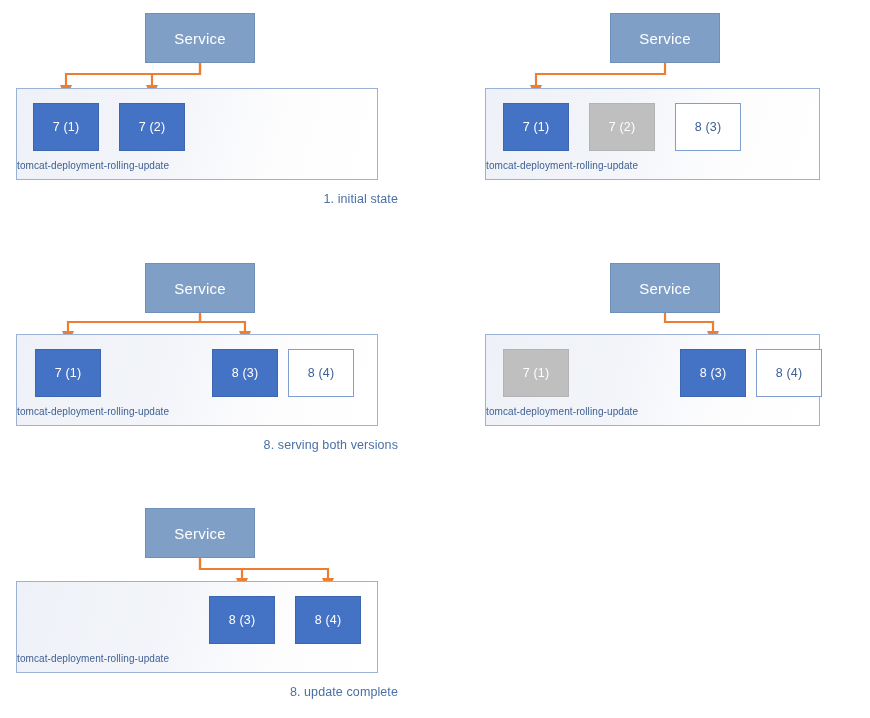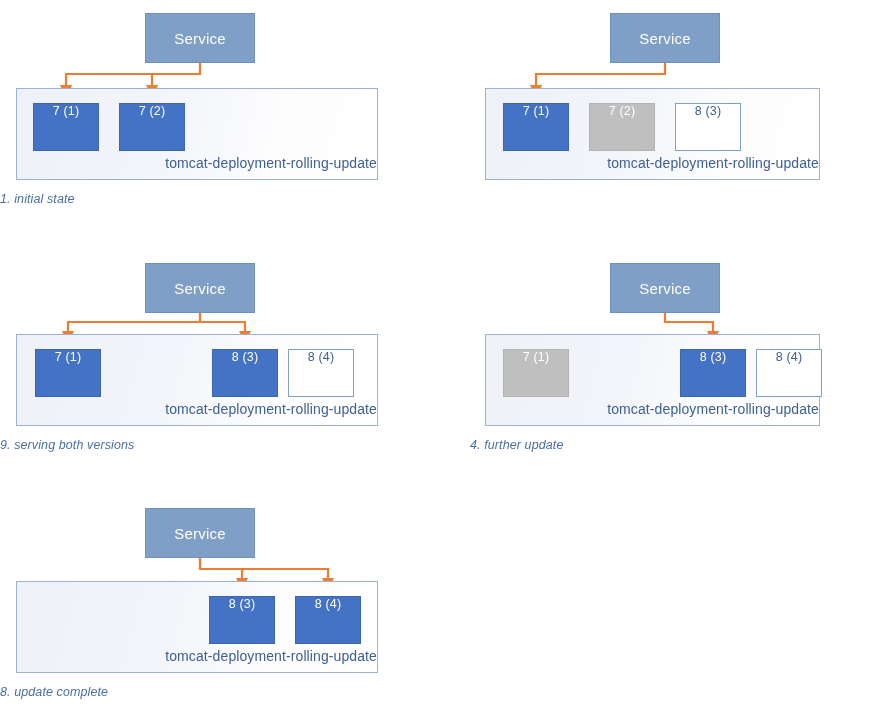--- a/index.html
+++ b/index.html
@@ -41,35 +41,34 @@
     position: absolute;
     box-sizing: border-box;
     border: 1px solid #9BB2D6;
     background: linear-gradient(105deg, #eef1f7 0%, #f3f5fa 42%, #fdfdfe 72%, #ffffff 100%);
   }
   .deployment-label {
     position: absolute;
     left: 0;
     right: 0;
     bottom: 8px;
-    text-align: right;
-    font-size: 14px;
+    text-align: left;
+    font-size: 10px;
     color: #3F6094;
     letter-spacing: .1px;
-    padding-left: 40px;
   }
 
   
   .pod {
     position: absolute;
     width: 66px;
     height: 48px;
     box-sizing: border-box;
     display: flex;
-    align-items: flex-start;
+    align-items: center;
     justify-content: center;
     font-size: 12.5px;
     letter-spacing: .2px;
   }
   .pod.active {
     background: #4472C4;
     border: 1px solid #3C66B0;
     color: #ffffff;
   }
   .pod.terminating {
@@ -86,26 +85,25 @@
   
   .connector {
     position: absolute;
     overflow: visible;
     pointer-events: none;
   }
 
   
   .caption {
     position: absolute;
-    text-align: left;
+    text-align: right;
     font-size: 12.5px;
     color: #4A6FA5;
     letter-spacing: .1px;
     white-space: nowrap;
-    font-style: italic;
   }
 </style>
 </head>
 <body>
 
 <div class="panel" style="left:0px; top:0px; width:435px; height:220px;">
 
   <div class="service-box" style="left:145px; top:13px;">
     <span>Service</span>
   </div>
@@ -178,21 +176,21 @@
   <div class="pod active" style="left:35px; top:99px;">
     <span>7 (1)</span>
   </div>
   <div class="pod active" style="left:212px; top:99px;">
     <span>8 (3)</span>
   </div>
   <div class="pod pending" style="left:288px; top:99px;">
     <span>8 (4)</span>
   </div>
 
-  <div class="caption" style="left:0px; top:188px; width:398px;">9. serving both versions</div>
+  <div class="caption" style="left:0px; top:188px; width:398px;">8. serving both versions</div>
 </div>
 
 <div class="panel" style="left:435px; top:250px; width:435px; height:215px;">
 
   <div class="service-box" style="left:175px; top:13px;">
     <span>Service</span>
   </div>
 
   <svg class="connector" style="left:0px; top:0px; width:435px; height:215px;" viewBox="0 0 435 215">
     <path d="M230,63 L230,72 L278,72 L278,82" fill="none" stroke="#ED7D31" stroke-width="2.2"></path>
@@ -206,21 +204,20 @@
   <div class="pod terminating" style="left:68px; top:99px;">
     <span>7 (1)</span>
   </div>
   <div class="pod active" style="left:245px; top:99px;">
     <span>8 (3)</span>
   </div>
   <div class="pod pending" style="left:321px; top:99px;">
     <span>8 (4)</span>
   </div>
 
-  <div class="caption" style="left:35px; top:188px; width:365px;">4. further update</div>
 </div>
 
 <div class="panel" style="left:0px; top:495px; width:435px; height:223px;">
 
   <div class="service-box" style="left:145px; top:13px;">
     <span>Service</span>
   </div>
 
   <svg class="connector" style="left:0px; top:0px; width:435px; height:223px;" viewBox="0 0 435 223">
     <path d="M200,63 L200,74 L242,74 L242,84" fill="none" stroke="#ED7D31" stroke-width="2.2"></path>

